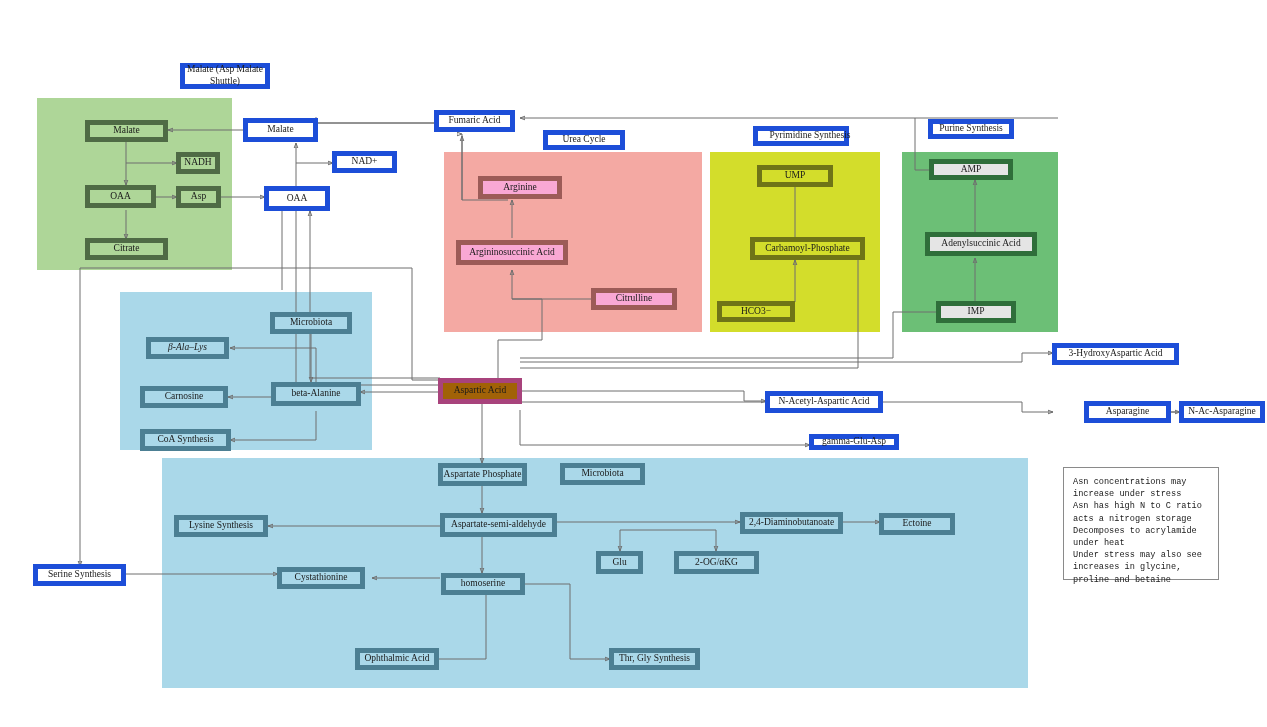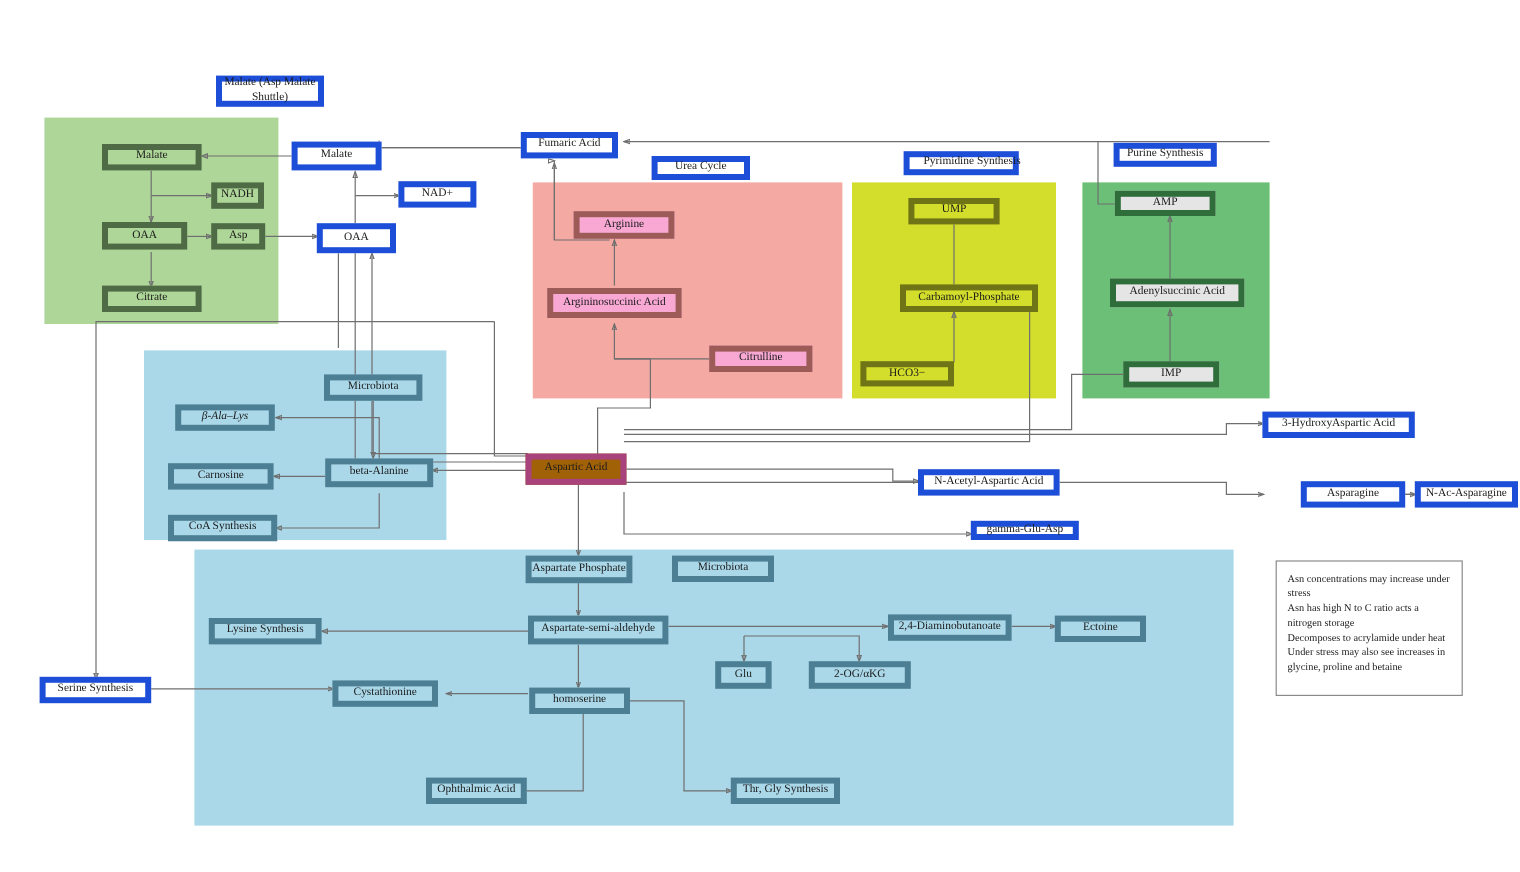--- a/index.html
+++ b/index.html
@@ -266,18 +266,18 @@
   <div class="node" style="left:33px;top:564px;width:93px;height:22px;">Serine Synthesis</div>
 
   <div class="node on-blue" style="left:277px;top:567px;width:88px;height:22px;">Cystathionine</div>
 
   <div class="node on-blue" style="left:441px;top:573px;width:84px;height:22px;">homoserine</div>
 
   <div class="node on-blue" style="left:355px;top:648px;width:84px;height:22px;">Ophthalmic Acid</div>
 
   <div class="node on-blue" style="left:609px;top:648px;width:91px;height:22px;">Thr, Gly Synthesis</div>
 
-  <div class="notes" style="left:1063px;top:467px;width:156px;height:113px;">Asn concentrations may increase under stress
+  <div class="notes" style="left:1063px;top:467px;width:156px;height:113px;font-family:Liberation Mono, monospace;">Asn concentrations may increase under stress
 Asn has high N to C ratio acts a nitrogen storage
 Decomposes to acrylamide under heat
 Under stress may also see increases in glycine, proline and betaine</div>
 
 </div>
 
 </body></html>

